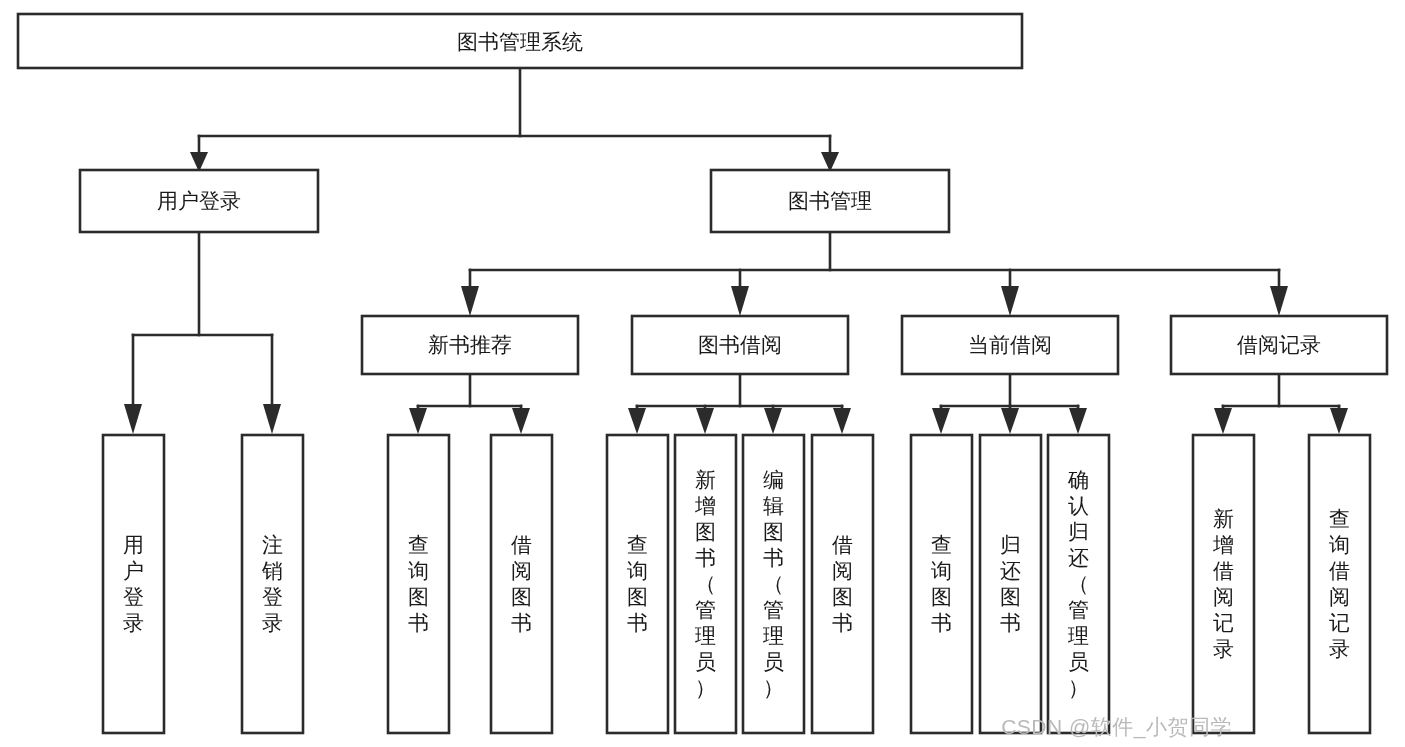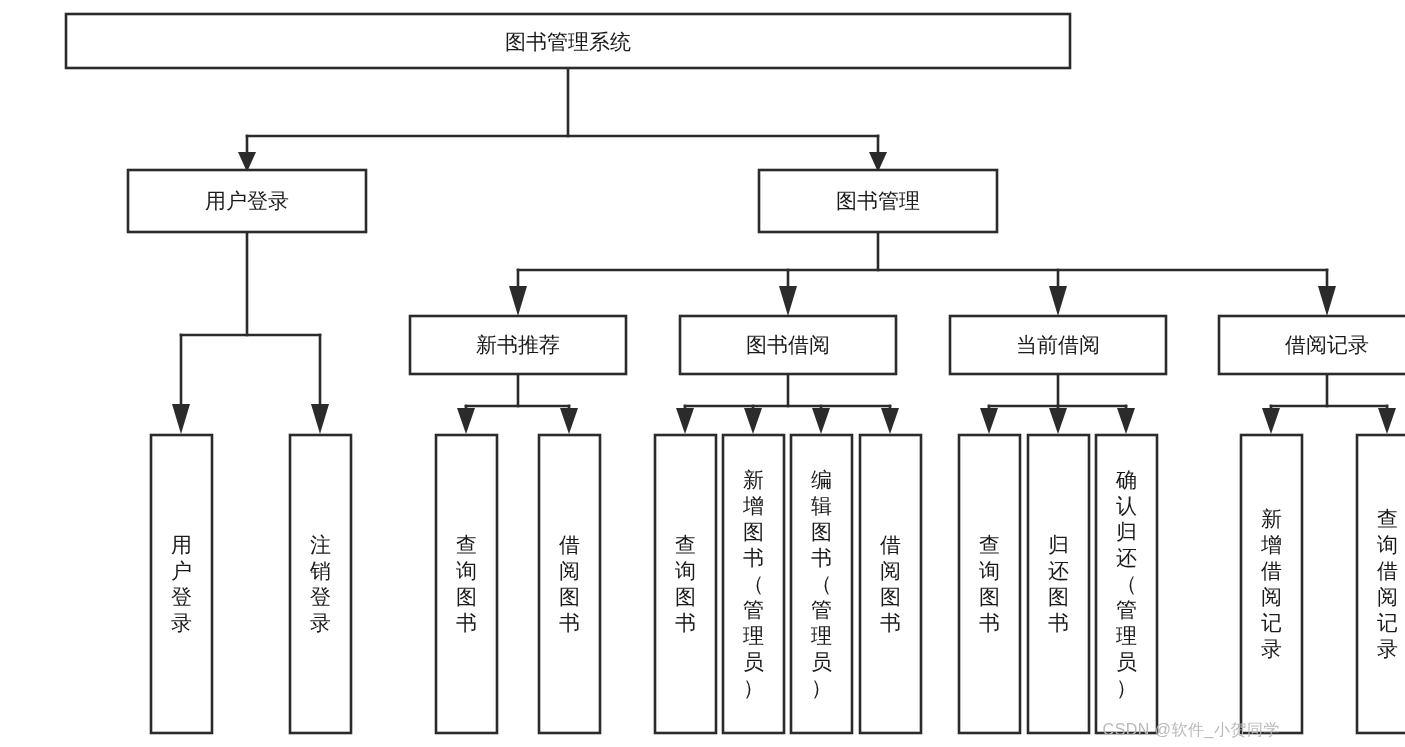--- a/index.html
+++ b/index.html
@@ -11,21 +11,20 @@
     width: 1405px;
     height: 747px;
     font-family: "Liberation Sans", "DejaVu Sans", sans-serif;
     overflow: hidden;
   }
   #diagram-root {
     position: relative;
     width: 1240px;
     height: 747px;
     background: #ffffff;
-    margin-left: 48px;
   }
   svg.flow {
     position: absolute;
     left: 0;
     top: 0;
     width: 1405px;
     height: 747px;
   }
   .node-box {
     fill: #ffffff;
@@ -53,21 +52,21 @@
     font-family: "Liberation Sans", "DejaVu Sans", sans-serif;
     font-size: 21px;
     fill: #1a1a1a;
     text-anchor: middle;
   }
   .watermark {
     position: absolute;
     right: 8px;
     bottom: 6px;
     font-family: "Liberation Sans", "DejaVu Sans", sans-serif;
-    font-size: 16px;
+    font-size: 21px;
     color: #b9b9b9;
     letter-spacing: 0.5px;
     white-space: nowrap;
     pointer-events: none;
   }
 </style>
 </head>
 <body>
 
 <div id="diagram-root">

